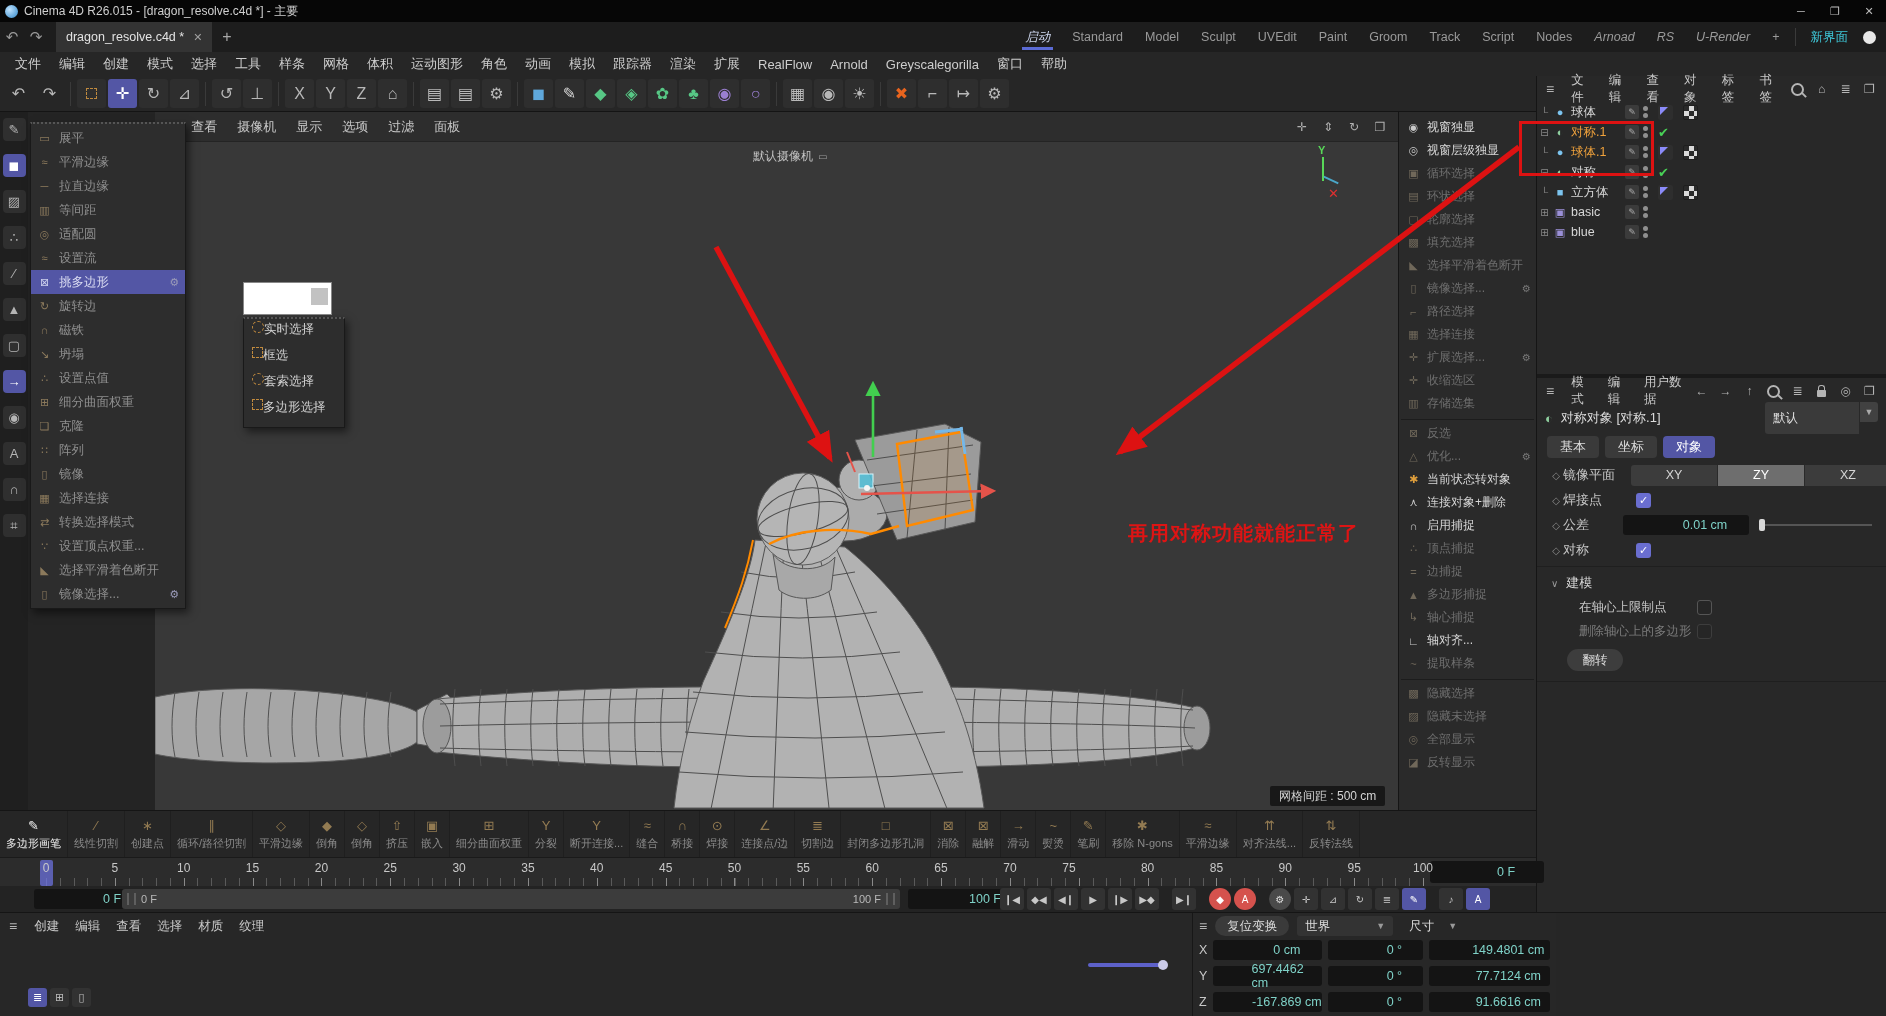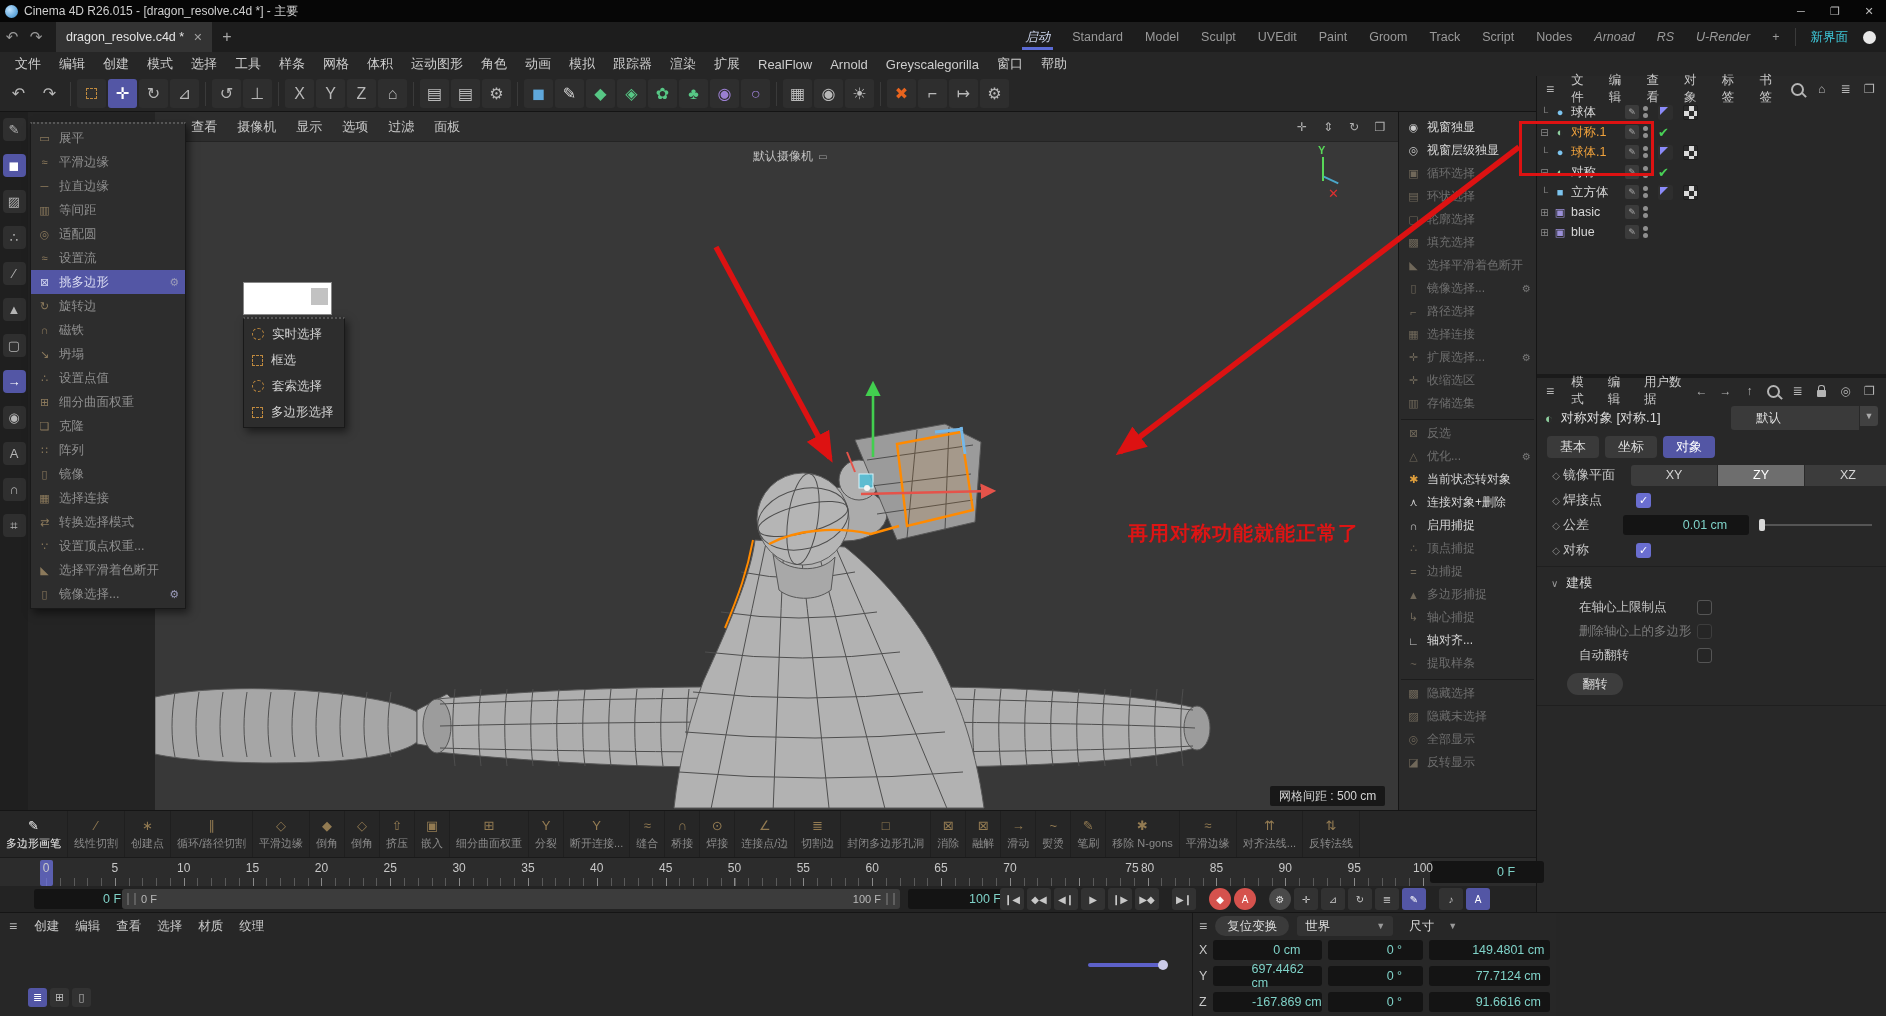--- a/index.html
+++ b/index.html
@@ -62,21 +62,21 @@
   .fm-row .ico{width:15px;text-align:center;font-size:11px;color:#8c7a5c;flex:none;}
   .fm-row .lbl{font-size:12.5px;color:#8f8f8f;white-space:nowrap;}
   .fm-row.active{background:#5356a5;}
   .fm-row.active .lbl{color:#dadcf2;}
   .fm-row.active .ico{color:#cfd2ee;}
   .fm-row .gear{margin-left:auto;color:#9a9ab8;font-size:11px;}
   
   #swatch{left:243px;top:282px;width:89px;height:33px;background:#fff;z-index:45;border:1px solid #888;box-sizing:border-box;}
   #swatch .mini{position:absolute;right:3px;top:5px;width:17px;height:17px;background:#c2c2c2;}
   #ctxmenu{left:243px;top:317px;width:100px;background:#2d2d2d;border:1px solid #191919;border-top:2px dotted #555;box-shadow:3px 4px 8px rgba(0,0,0,.5);z-index:44;padding:2px 0;}
-  .cm-row{height:26px;display:flex;align-items:center;gap:8px;padding:0 8px;}
+  .cm-row{height:26px;display:flex;align-items:flex-start;padding:0 8px;}
   .cm-row .lbl{font-size:12.5px;color:#d2d2d2;white-space:nowrap;}
   
   #palette{left:1398px;top:112px;width:138px;height:698px;background:#2a2a2a;border-left:1px solid #151515;box-sizing:border-box;padding-top:4px;}
   .prow{height:23px;display:flex;align-items:center;gap:6px;padding:0 5px 0 7px;}
   .prow .ico{width:15px;text-align:center;font-size:11px;color:#70685a;flex:none;}
   .prow .lbl{font-size:12px;color:#6e6e6e;white-space:nowrap;}
   .prow.en .lbl{color:#d6d6d6;}
   .prow.en .ico{color:#c9c9c9;}
   .prow .gear{margin-left:auto;color:#787878;font-size:10px;}
   .psep{height:4px;border-bottom:1px solid #1c1c1c;margin:0 2px 2px;}
@@ -105,21 +105,21 @@
   .tagbox{width:15px;height:15px;background:#2e2e2e;border-radius:2px;position:relative;margin-left:6px;}
   .tagbox.phong::after{content:"";position:absolute;left:2px;top:2px;border-top:8px solid #8b8bfa;border-right:8px solid transparent;}
   .tagbox.checker{background:repeating-conic-gradient(#d9d9d9 0 25%,#2a2a2a 0 50%) 0 0/10px 10px;border:1px solid #1e1e1e;box-sizing:border-box;}
   #om-am-div{position:absolute;left:0;top:298px;width:100%;height:4px;background:#1a1a1a;}
   
   #am{position:absolute;left:0;top:302px;width:100%;height:534px;font-size:13px;color:#c6c6c6;}
   #am .row{display:flex;align-items:center;}
   #am-title{height:28px;display:flex;align-items:center;padding:0 8px;gap:8px;color:#dcdcdc;}
   #am-title .sym{color:#8fcf9f;font-size:13px;}
   #preset{margin-left:auto;display:flex;}
-  #preset .val{width:78px;height:24px;background:#3a3a3a;border-radius:3px 0 0 3px;display:flex;align-items:center;padding:0 25px;font-size:12.5px;color:#ddd;}
+  #preset .val{width:78px;height:32px;background:#3a3a3a;border-radius:3px 0 0 3px;display:flex;align-items:center;padding:0 8px;font-size:12.5px;color:#ddd;}
   #preset .dd{width:18px;height:20px;background:#414141;border-radius:0 3px 3px 0;display:flex;align-items:center;justify-content:center;color:#aaa;font-size:9px;margin-left:1px;}
   #am-tabs{height:30px;display:flex;align-items:center;gap:6px;padding:0 10px;}
   .amtab{height:22px;padding:0 13px;background:#3a3a3a;border-radius:4px;display:flex;align-items:center;font-size:13px;color:#ddd;}
   .amtab.on{background:#5356a5;color:#fff;}
   .amsec{height:22px;display:flex;align-items:center;padding:0 12px;font-weight:bold;color:#ececec;font-size:13.5px;}
   .diam{width:14px;text-align:center;color:#8a8a8a;font-size:10px;margin-left:12px;flex:none;}
   .plabel{width:60px;flex:none;}
   #mirror-seg{display:flex;margin-left:8px;}
   .seg{width:86px;height:21px;background:#3c3c3c;border-right:1px solid #2a2a2a;display:flex;align-items:center;justify-content:center;color:#d5d5d5;font-size:12.5px;}
   .seg:first-child{border-radius:3px 0 0 3px;}
@@ -817,24 +817,20 @@
       <span>建模</span>
     </div>
     <div class="subrow">
       <span class="lbl">在轴心上限制点</span>
       <span class="chk"></span>
     </div>
     <div class="subrow">
       <span class="lbl dim">删除轴心上的多边形</span>
       <span class="chk dim"></span>
     </div>
-    <div class="subrow">
-      <span class="lbl">自动翻转</span>
-      <span class="chk"></span>
-    </div>
     <div id="flip-btn">翻转</div>
     <div class="amhr" style="margin-top:10px;"></div>
   </div>
 </div>
 
 <div id="flyout" class="abs">
     <div class="fm-row">
       <span class="ico">▭</span>
       <span class="lbl">展平</span>
     </div>
@@ -1063,21 +1059,21 @@
     <span class="rlbl" style="left: 390.25px;">25</span>
     <span class="rlbl" style="left: 459.1px;">30</span>
     <span class="rlbl" style="left: 527.95px;">35</span>
     <span class="rlbl" style="left: 596.8px;">40</span>
     <span class="rlbl" style="left: 665.65px;">45</span>
     <span class="rlbl" style="left: 734.5px;">50</span>
     <span class="rlbl" style="left: 803.35px;">55</span>
     <span class="rlbl" style="left: 872.2px;">60</span>
     <span class="rlbl" style="left: 941.05px;">65</span>
     <span class="rlbl" style="left: 1009.9px;">70</span>
-    <span class="rlbl" style="left: 1132px;">75</span>
+    <span class="rlbl" style="left: 1069px;">75</span>
     <span class="rlbl" style="left: 1147.6px;">80</span>
     <span class="rlbl" style="left: 1216.45px;">85</span>
     <span class="rlbl" style="left: 1285.3px;">90</span>
     <span class="rlbl" style="left: 1354.15px;">95</span>
     <span class="rlbl" style="left: 1423px;">100</span>
   </div>
 
 <div id="rangebar" class="abs">
   <div id="rs-box" class="nfield">0 F</div>
   <div id="rslider">

